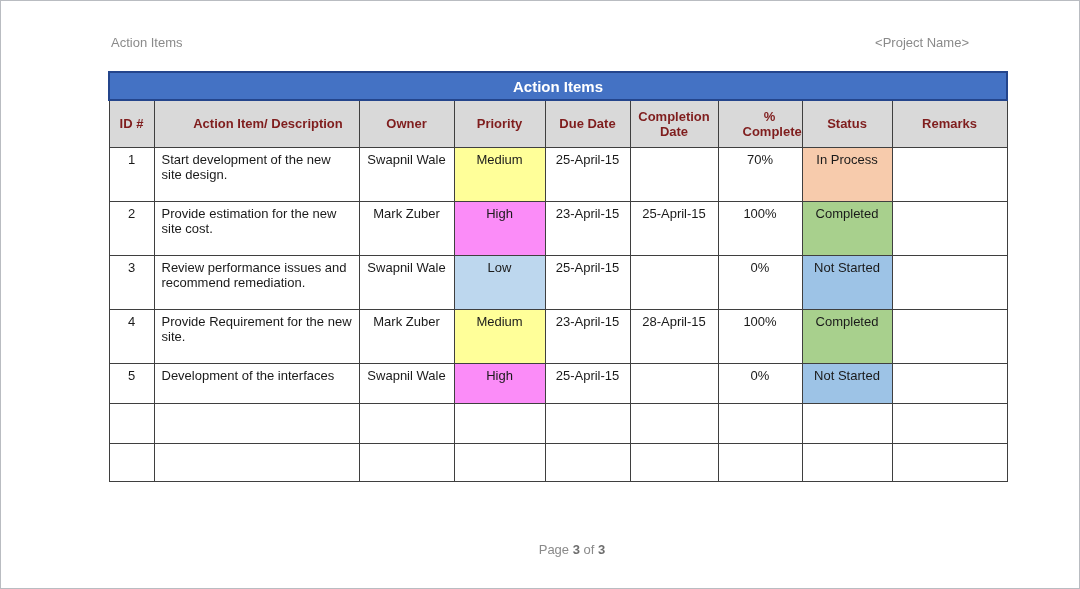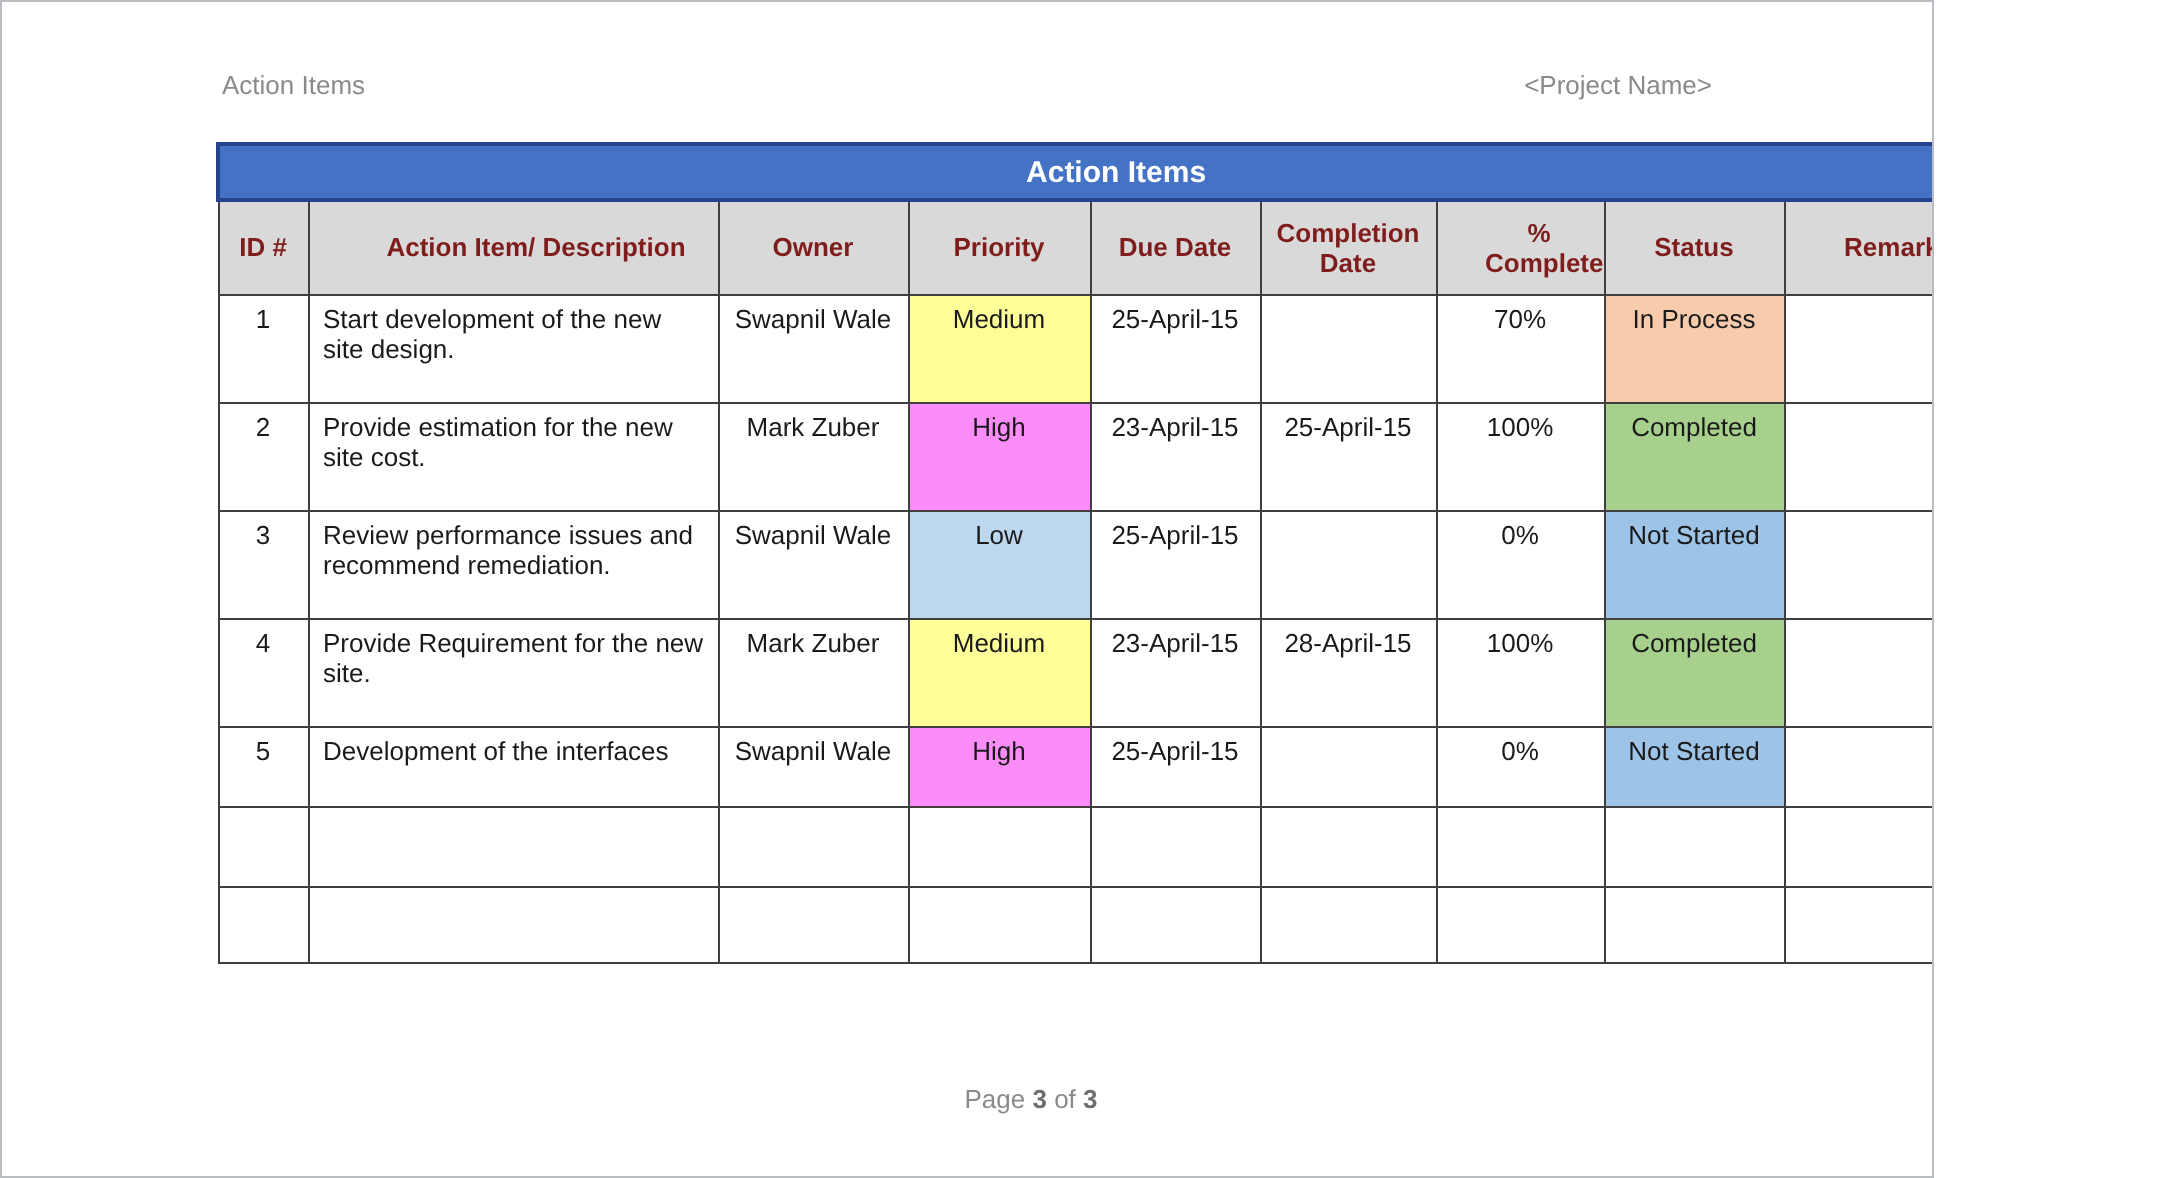--- a/index.html
+++ b/index.html
@@ -1,21 +1,21 @@
 <!DOCTYPE html>
 <html><head>
 <meta charset="utf-8">
 <style>
   * { margin: 0; padding: 0; box-sizing: border-box; }
   html, body { background: #fff; }
   body { font-family: "Liberation Sans", "DejaVu Sans", sans-serif; }
 
   .canvas {
     position: relative;
-    width: 967px;
+    width: 1080px;
     height: 589px;
     background: #ffffff;
     border: 1px solid #b9bcc1;
     overflow: hidden;
   }
 
   .doc-header {
     position: absolute;
     top: 34px;
     left: 110px;

